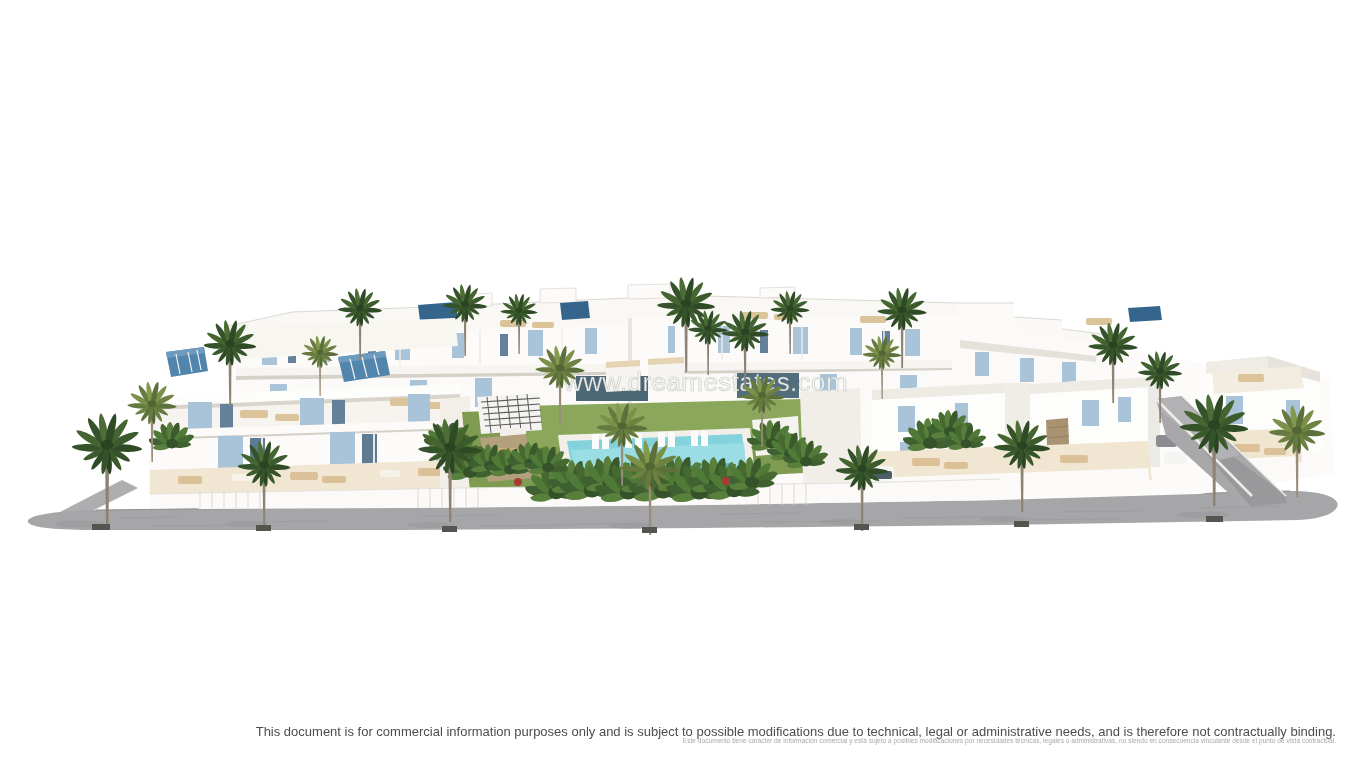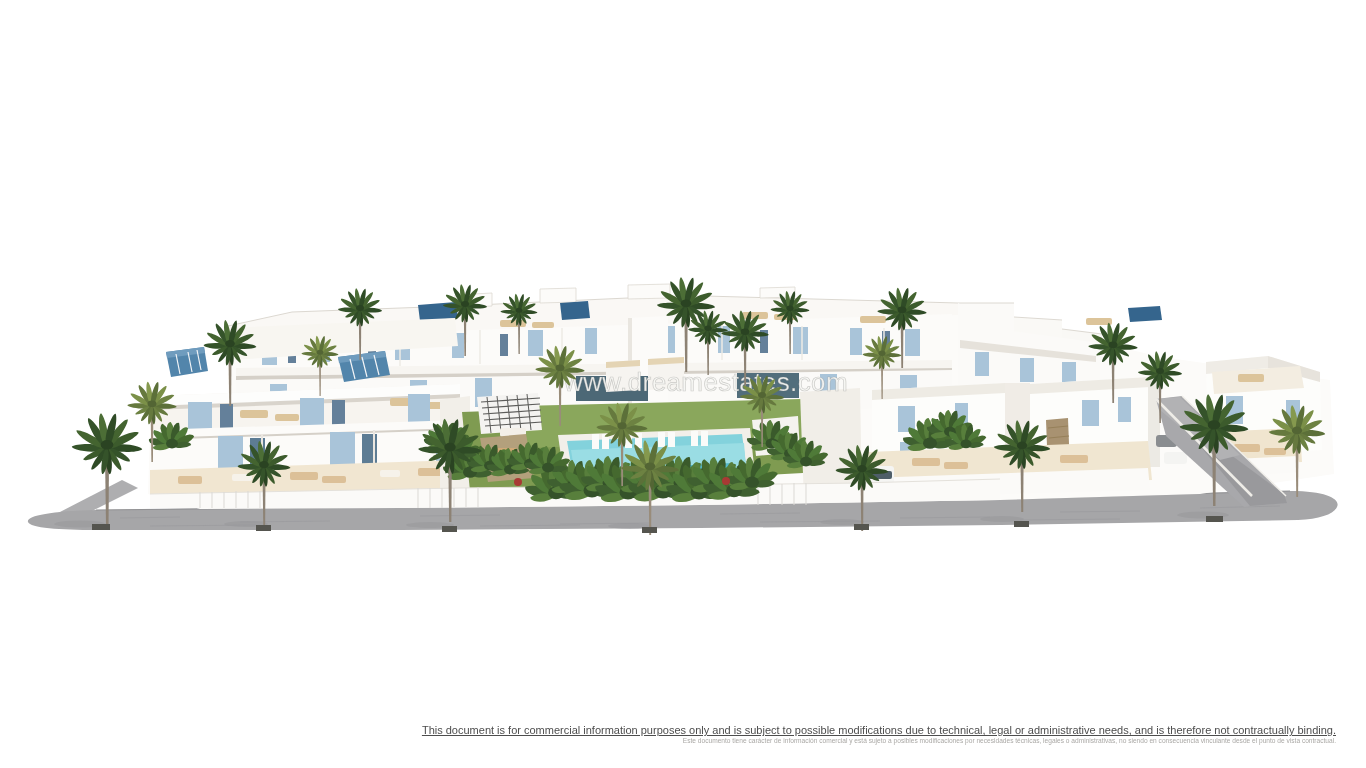--- a/index.html
+++ b/index.html
@@ -1,19 +1,19 @@
 <!DOCTYPE html>
 <html><head>
 <meta charset="utf-8">
 <style>
   html,body{margin:0;padding:0;background:#ffffff;width:1366px;height:768px;overflow:hidden;}
   body{font-family:"Liberation Sans", sans-serif;}
   .stage{position:relative;width:1366px;height:768px;background:#ffffff;}
   svg{display:block;}
-  .disc1{position:absolute;top:724px;right:30px;font-size:11px;color:#4d4d4d;text-decoration:underline;}
+  .disc1{position:absolute;top:724px;right:30px;font-size:13px;color:#4d4d4d;}
   .disc2{position:absolute;top:737px;right:30px;font-size:6.6px;color:#aaa8a5;}
 </style>
 </head>
 <body>
 <div class="stage">
 <svg width="1366" height="768" viewBox="0 0 1366 768">
 <defs>
 
   <path id="petal" d="M0,2 C-5.5,-8 -6,-24 -2,-38 C-0.8,-42 0.6,-44 1.8,-44 C4.2,-40 5.5,-30 4.8,-18 C4.3,-8 2.4,-2 0,2 Z"></path>
   <path id="petalS" d="M0,2 C-4.3,-6 -4.8,-18 -1.5,-29 C-0.5,-32 0.5,-33 1.5,-33 C3.4,-30 4.2,-22 3.9,-13 C3.5,-6 2,-1 0,2 Z"></path>

